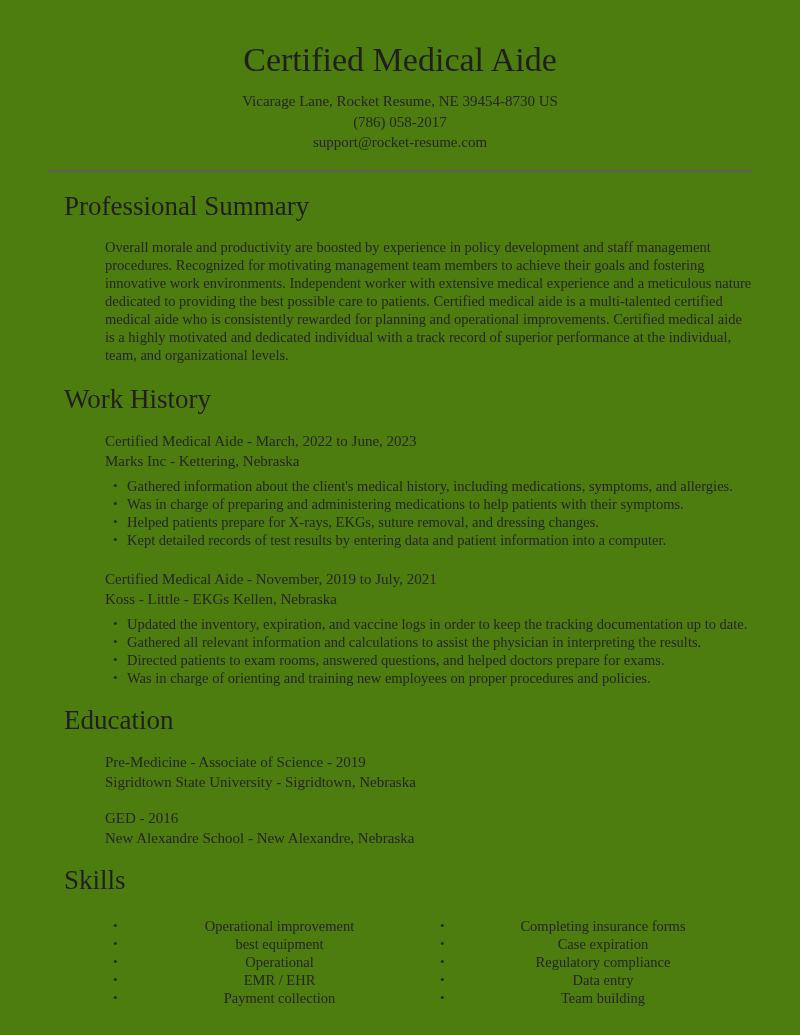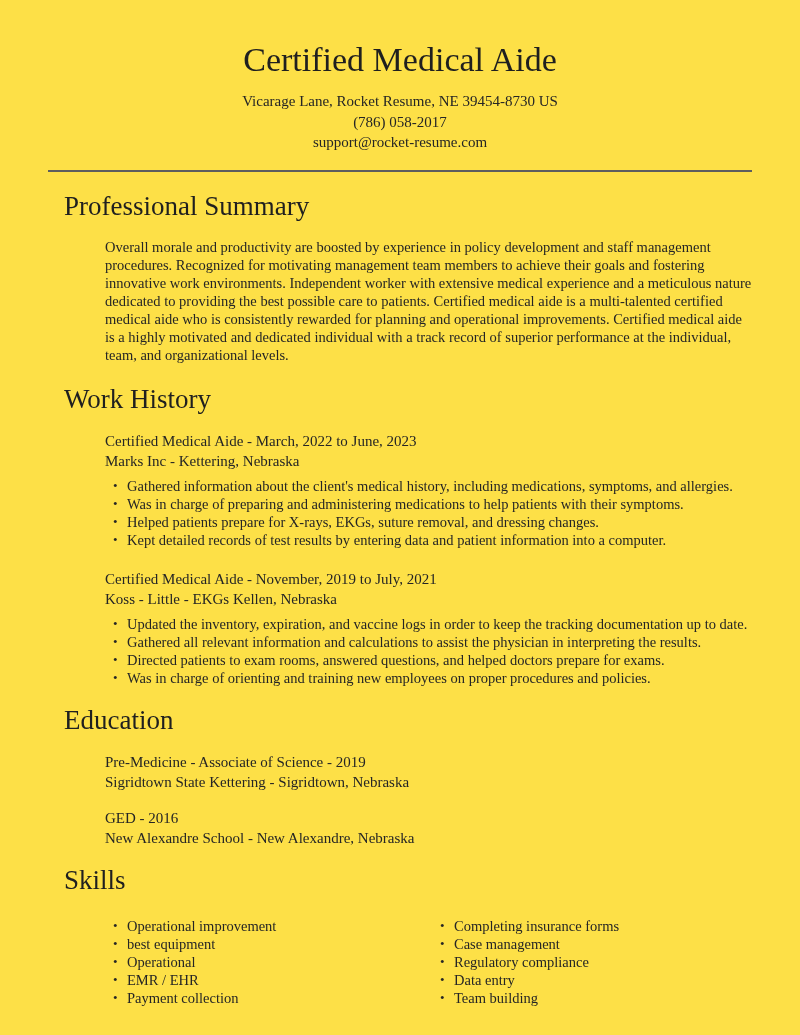--- a/index.html
+++ b/index.html
@@ -4,21 +4,21 @@
 <style>
   html, body { margin: 0; padding: 0; background: #ffffff; }
   .page {
     width: 800px;
     height: 1035px;
     box-sizing: border-box;
     padding: 40px 48px 0 48px;
     font-family: "Liberation Serif", serif;
     color: #252525;
     overflow: hidden;
-    background: #fde047;
+    background: #4d7c0f;
   }
   .header { text-align: center; }
   .resume-title {
     font-size: 34px;
     font-weight: 400;
     line-height: 40px;
     margin: 0;
     color: #1f1f1f;
   }
   .contact { margin-top: 12px; font-size: 15px; line-height: 19.5px; }
@@ -62,21 +62,21 @@
     position: absolute;
     left: 8px;
     top: 0;
     font-size: 13px;
   }
   .sec-education .section-heading { margin-top: 17px; }
   .edu-entry { margin-left: 57px; margin-top: 14px; }
   .edu-entry + .edu-entry { margin-top: 15px; }
   .edu-degree, .edu-school { font-size: 15px; line-height: 20.5px; }
   .sec-skills .section-heading { margin-top: 15px; }
-  .skills-columns { display: flex; margin: 7px 0 0 57px; }
+  .skills-columns { display: flex; margin: 7px 0 0 57px; text-align: center; }
   .skills-col-left { width: 327px; }
   .skills-col-right { flex: 1; }
 </style>
 </head>
 <body>
 
 <div class="page">
 
   <div class="header">
     <h1 class="resume-title">Certified Medical Aide</h1>
@@ -118,42 +118,42 @@
         <li>Was in charge of orienting and training new employees on proper procedures and policies.</li>
       </ul>
     </div>
   </div>
 
   <div class="sec-education">
     <h2 class="section-heading">Education</h2>
 
     <div class="edu-entry">
       <div class="edu-degree">Pre-Medicine - Associate of Science - 2019</div>
-      <div class="edu-school">Sigridtown State Kettering - Sigridtown, Nebraska</div>
+      <div class="edu-school">Sigridtown State University - Sigridtown, Nebraska</div>
     </div>
 
     <div class="edu-entry">
       <div class="edu-degree">GED - 2016</div>
       <div class="edu-school">New Alexandre School - New Alexandre, Nebraska</div>
     </div>
   </div>
 
   <div class="sec-skills">
     <h2 class="section-heading">Skills</h2>
     <div class="skills-columns">
       <ul class="bullet-list skills-col-left">
         <li>Operational improvement</li>
         <li>best equipment</li>
         <li>Operational</li>
         <li>EMR / EHR</li>
         <li>Payment collection</li>
       </ul>
       <ul class="bullet-list skills-col-right">
         <li>Completing insurance forms</li>
-        <li>Case management</li>
+        <li>Case expiration</li>
         <li>Regulatory compliance</li>
         <li>Data entry</li>
         <li>Team building</li>
       </ul>
     </div>
   </div>
 
 </div>
 
 </body></html>

